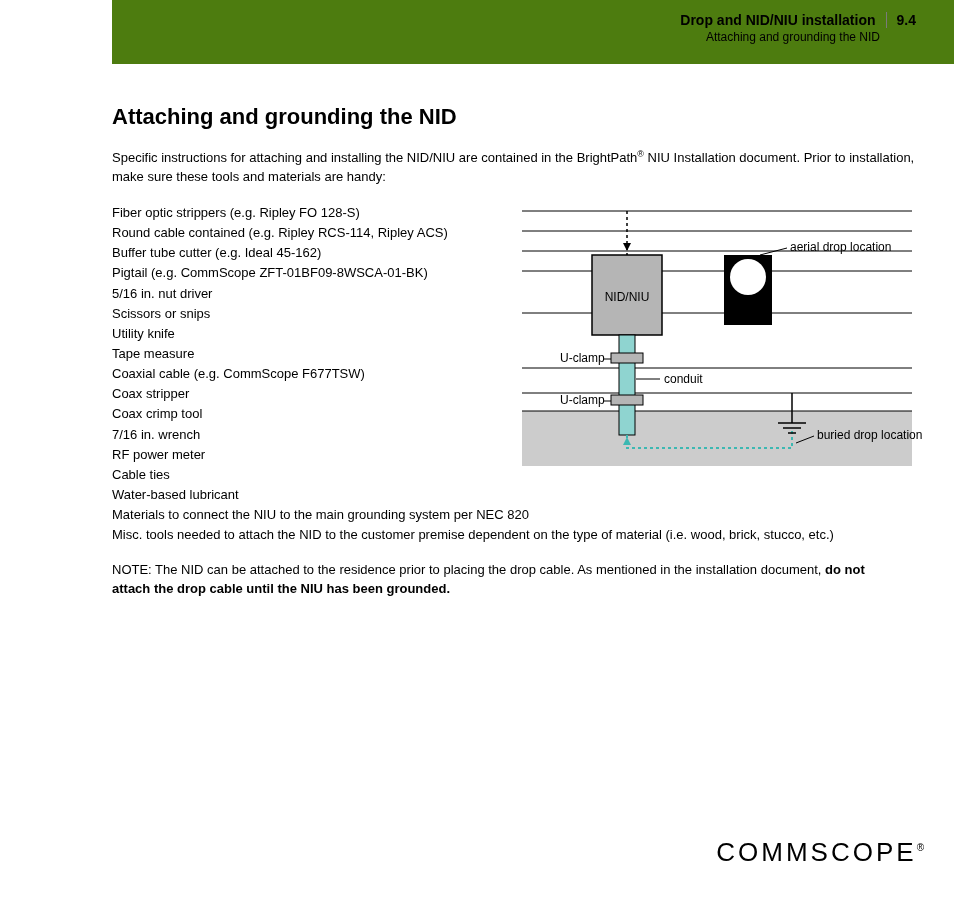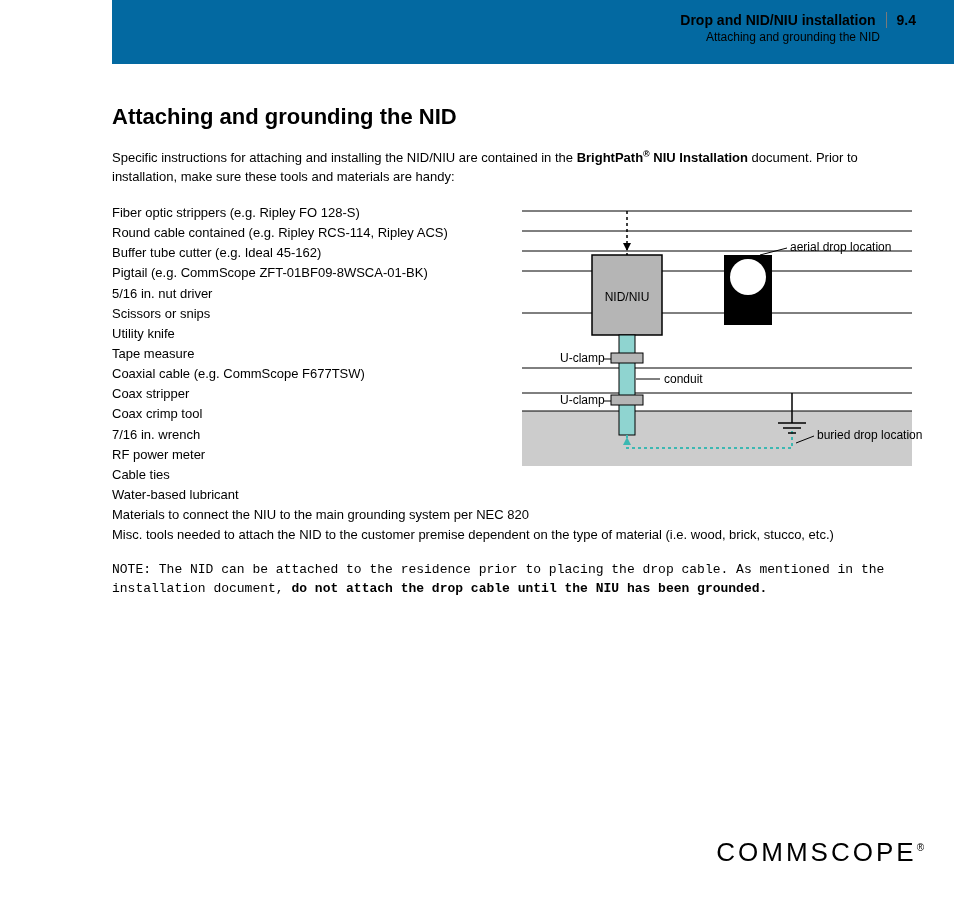--- a/index.html
+++ b/index.html
@@ -6,21 +6,21 @@
     margin: 0;
     padding: 0;
     font-family: Arial, Helvetica, sans-serif;
     background: #fff;
     width: 954px;
     height: 898px;
     position: relative;
     color: #000;
   }
   .header {
-    background: #0369a1;
+    background: #4d7c0f;
     height: 40px;
     margin-left: 112px;
     position: relative;
     padding: 12px 30px 12px 14px;
     box-sizing: content-box;
   }
   .header-inner {
     position: absolute;
     right: 30px;
     top: 12px;
@@ -50,38 +50,37 @@
   h1 {
     font-size: 22px;
     font-weight: bold;
     margin: 0 0 18px 0;
   }
   .intro {
     font-size: 13px;
     line-height: 1.45;
     margin-bottom: 16px;
   }
-  .intro .bold { font-weight: bold; }
+  .intro .bold { font-weight: normal; }
   .sup { vertical-align: super; font-size: 9px; }
   .body-cols {
     position: relative;
   }
   .tool-list {
     font-size: 13px;
     line-height: 1.55;
     width: 400px;
   }
   .tool-list div { white-space: normal; }
   .wide { width: 780px; }
   .note {
     font-size: 13px;
     line-height: 1.45;
     margin-top: 16px;
     max-width: 790px;
-    font-family: Liberation Mono, monospace;
   }
   .note .bold { font-weight: bold; }
   .diagram {
     position: absolute;
     left: 400px;
     top: -10px;
     width: 420px;
     height: 280px;
   }
   .logo {

